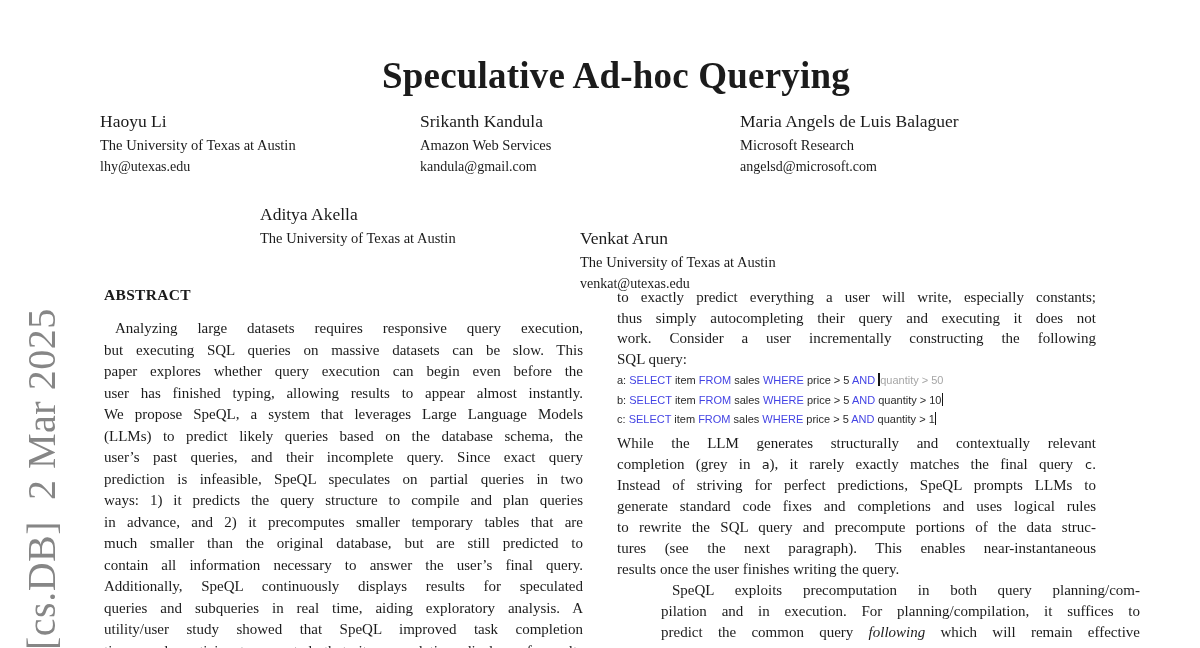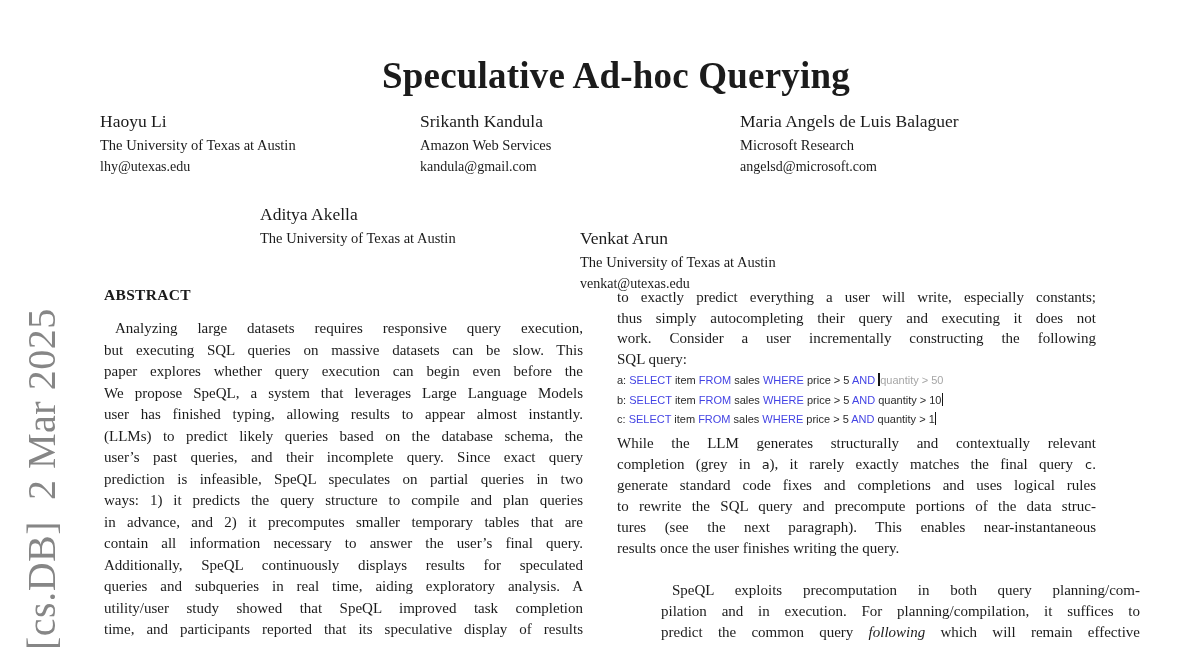--- a/index.html
+++ b/index.html
@@ -89,27 +89,28 @@
     <div class="author-affil">The University of Texas at Austin</div>
     <div class="author-email">venkat@utexas.edu</div>
   </div>
 
   <div id="abstract-heading">ABSTRACT</div>
 
   <div id="lc1" class="col">
       <div class="ln jl ind"><span class="seg-plain">Analyzing large datasets requires responsive query execution,</span></div>
       <div class="ln jl"><span class="seg-plain">but executing SQL queries on massive datasets can be slow. This</span></div>
       <div class="ln jl"><span class="seg-plain">paper explores whether query execution can begin even before the</span></div>
+      <div class="ln jl"><span class="seg-plain">user has finished typing, allowing results to appear almost instantly.</span></div>
       <div class="ln jl"><span class="seg-plain">We propose SpeQL, a system that leverages Large Language Models</span></div>
-      <div class="ln jl"><span class="seg-plain">user has finished typing, allowing results to appear almost instantly.</span></div>
       <div class="ln jl"><span class="seg-plain">(LLMs) to predict likely queries based on the database schema, the</span></div>
       <div class="ln jl"><span class="seg-plain">user’s past queries, and their incomplete query. Since exact query</span></div>
       <div class="ln jl"><span class="seg-plain">prediction is infeasible, SpeQL speculates on partial queries in two</span></div>
       <div class="ln jl"><span class="seg-plain">ways: 1) it predicts the query structure to compile and plan queries</span></div>
       <div class="ln jl"><span class="seg-plain">in advance, and 2) it precomputes smaller temporary tables that are</span></div>
+      <div class="ln jl"><span class="seg-plain">much smaller than the original database, but are still predicted to</span></div>
       <div class="ln jl"><span class="seg-plain">contain all information necessary to answer the user’s final query.</span></div>
       <div class="ln jl"><span class="seg-plain">Additionally, SpeQL continuously displays results for speculated</span></div>
       <div class="ln jl"><span class="seg-plain">queries and subqueries in real time, aiding exploratory analysis. A</span></div>
       <div class="ln jl"><span class="seg-plain">utility/user study showed that SpeQL improved task completion</span></div>
       <div class="ln jl"><span class="seg-plain">time, and participants reported that its speculative display of results</span></div>
     </div>
 
   <div id="rc1" class="col">
       <div class="ln jl"><span class="seg-plain">to exactly predict everything a user will write, especially constants;</span></div>
       <div class="ln jl"><span class="seg-plain">thus simply autocompleting their query and executing it does not</span></div>
@@ -117,20 +118,21 @@
       <div class="ln"><span class="seg-plain">SQL query:</span></div>
     </div>
   <div id="rc-code" class="col">
       <div class="ln"><span class="seg-plain">a: </span><span class="seg-kw">SELECT</span><span class="seg-plain"> item </span><span class="seg-kw">FROM</span><span class="seg-plain"> sales </span><span class="seg-kw">WHERE</span><span class="seg-plain"> price &gt; 5 </span><span class="seg-kw">AND</span><span class="seg-plain"> </span><span class="seg-cursor"></span><span class="seg-ghost">quantity &gt; 50</span></div>
       <div class="ln"><span class="seg-plain">b: </span><span class="seg-kw">SELECT</span><span class="seg-plain"> item </span><span class="seg-kw">FROM</span><span class="seg-plain"> sales </span><span class="seg-kw">WHERE</span><span class="seg-plain"> price &gt; 5 </span><span class="seg-kw">AND</span><span class="seg-plain"> quantity &gt; 10</span><span class="seg-cursor"></span></div>
       <div class="ln"><span class="seg-plain">c: </span><span class="seg-kw">SELECT</span><span class="seg-plain"> item </span><span class="seg-kw">FROM</span><span class="seg-plain"> sales </span><span class="seg-kw">WHERE</span><span class="seg-plain"> price &gt; 5 </span><span class="seg-kw">AND</span><span class="seg-plain"> quantity &gt; 1</span><span class="seg-cursor"></span></div>
     </div>
   <div id="rc2" class="col">
       <div class="ln jl"><span class="seg-plain">While the LLM generates structurally and contextually relevant</span></div>
       <div class="ln jl"><span class="seg-plain">completion (grey in </span><span class="seg-mono">a</span><span class="seg-plain">), it rarely exactly matches the final query </span><span class="seg-mono">c</span><span class="seg-plain">.</span></div>
+      <div class="ln jl"><span class="seg-plain">Instead of striving for perfect predictions, SpeQL prompts LLMs to</span></div>
       <div class="ln jl"><span class="seg-plain">generate standard code fixes and completions and uses logical rules</span></div>
       <div class="ln jl"><span class="seg-plain">to rewrite the SQL query and precompute portions of the data struc-</span></div>
       <div class="ln jl"><span class="seg-plain">tures (see the next paragraph). This enables near-instantaneous</span></div>
       <div class="ln"><span class="seg-plain">results once the user finishes writing the query.</span></div>
     </div>
   <div id="rc3" class="col">
       <div class="ln jl ind"><span class="seg-plain">SpeQL exploits precomputation in both query planning/com-</span></div>
       <div class="ln jl"><span class="seg-plain">pilation and in execution. For planning/compilation, it suffices to</span></div>
       <div class="ln jl"><span class="seg-plain">predict the common query </span><span class="seg-italic">following</span><span class="seg-plain"> which will remain effective</span></div>
     </div>

